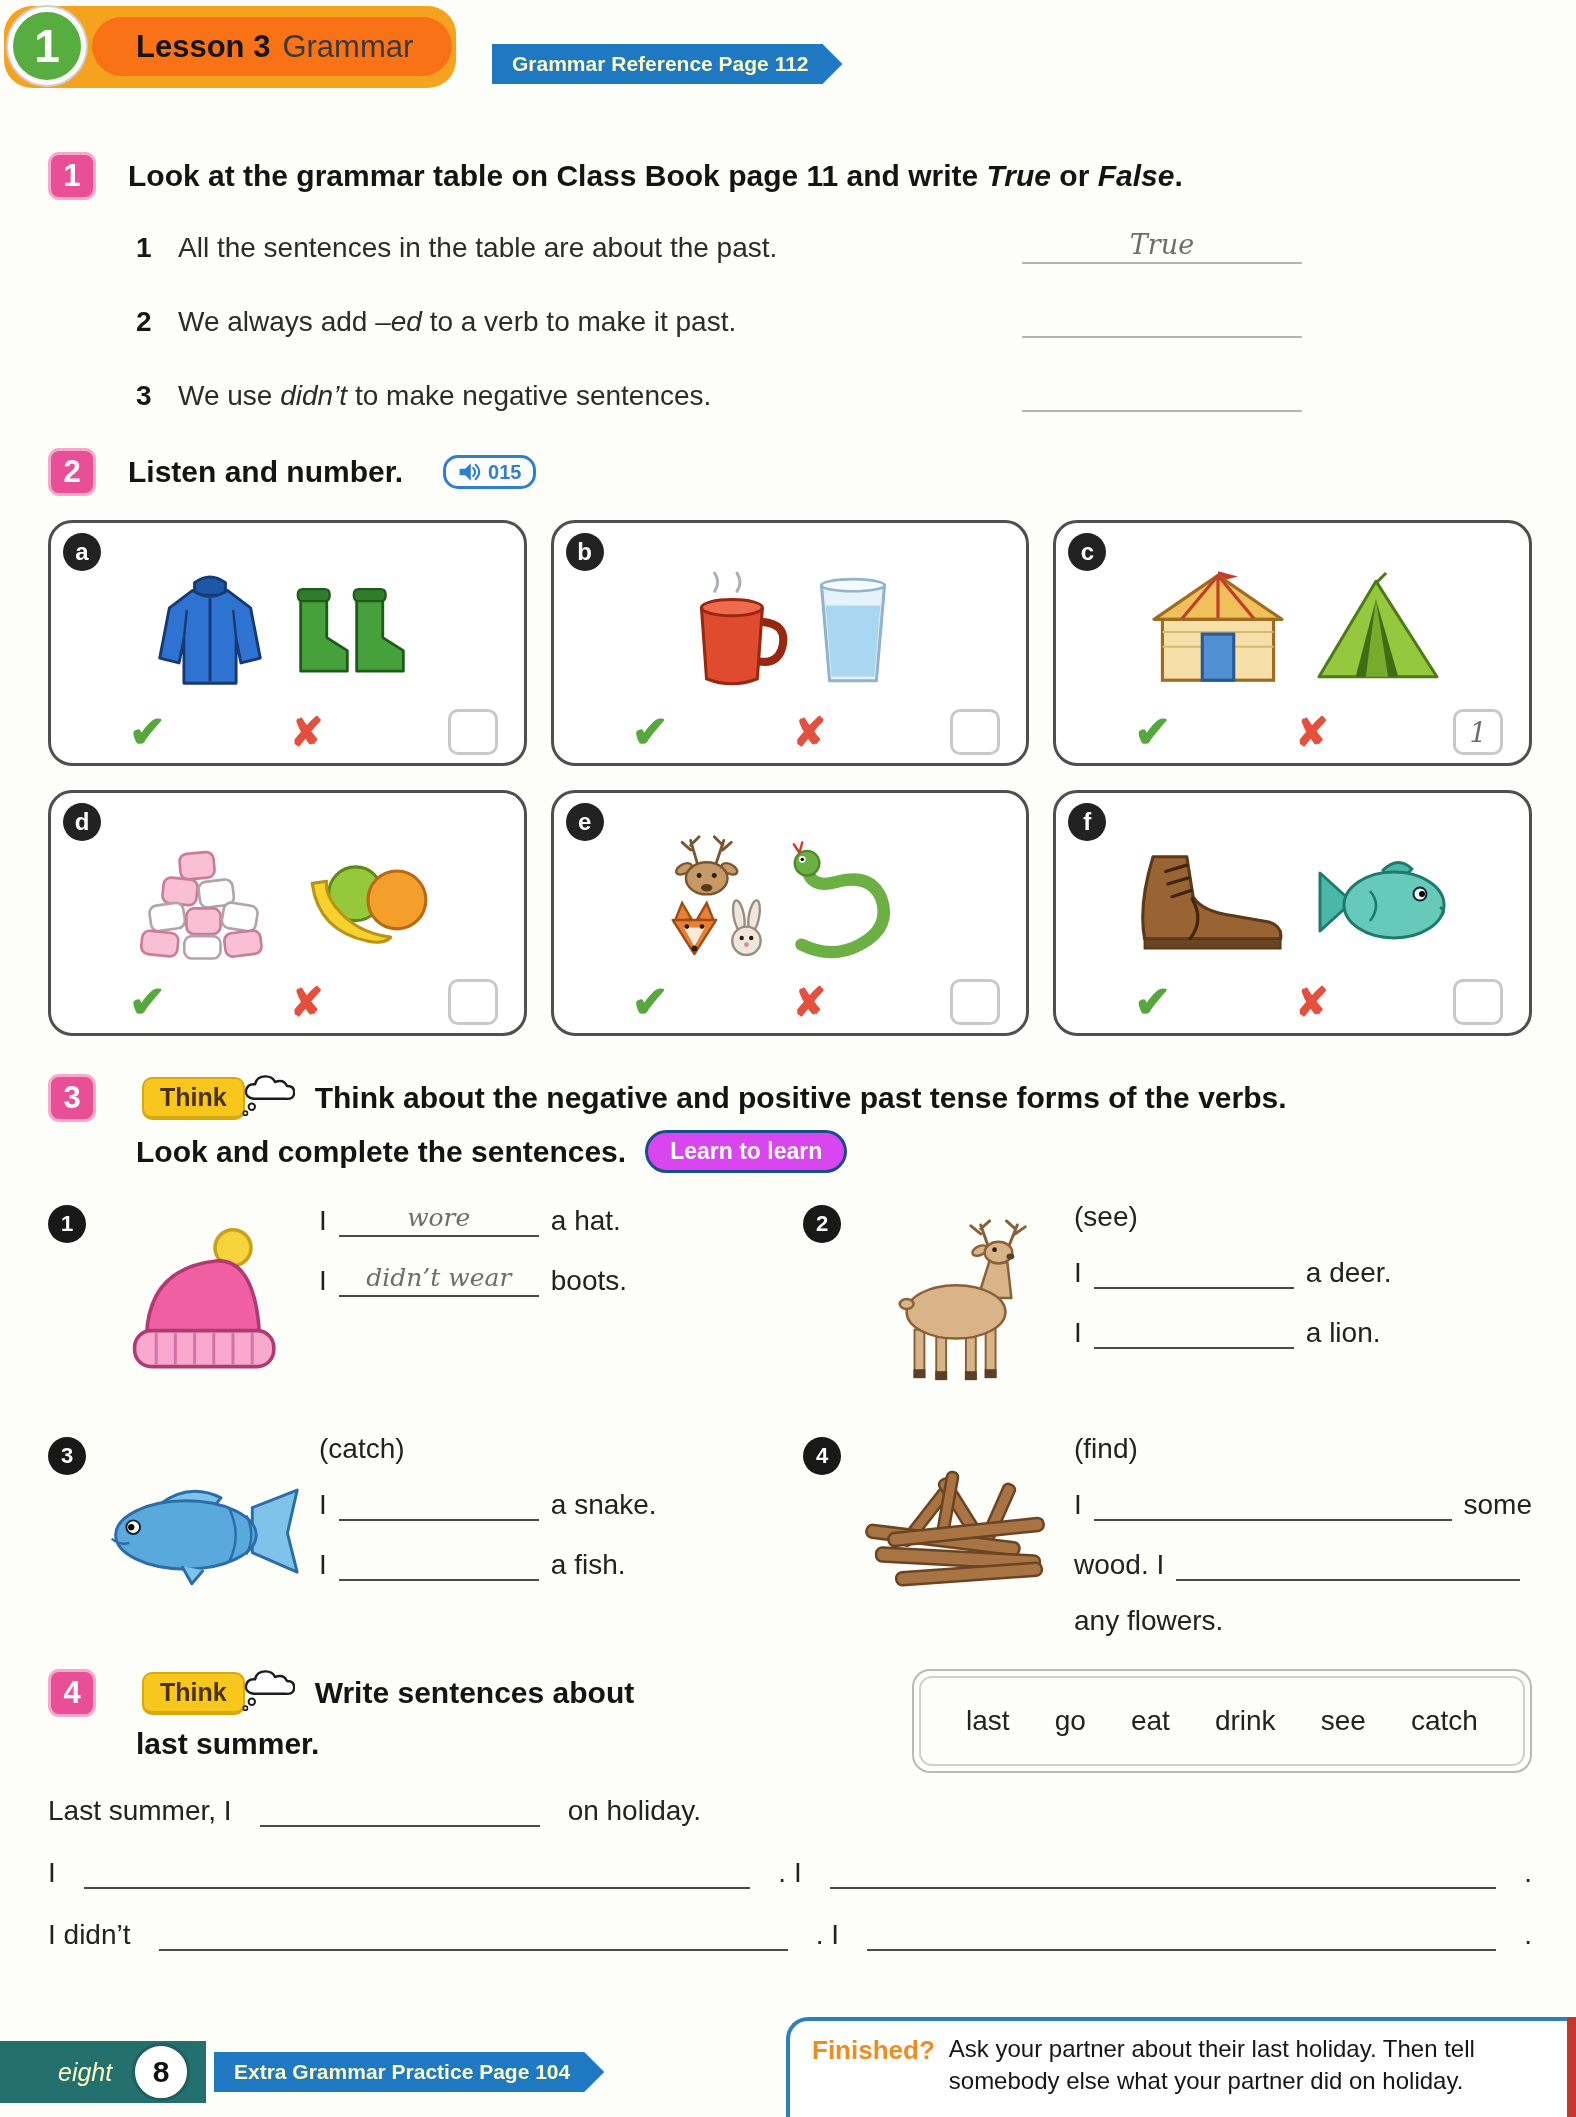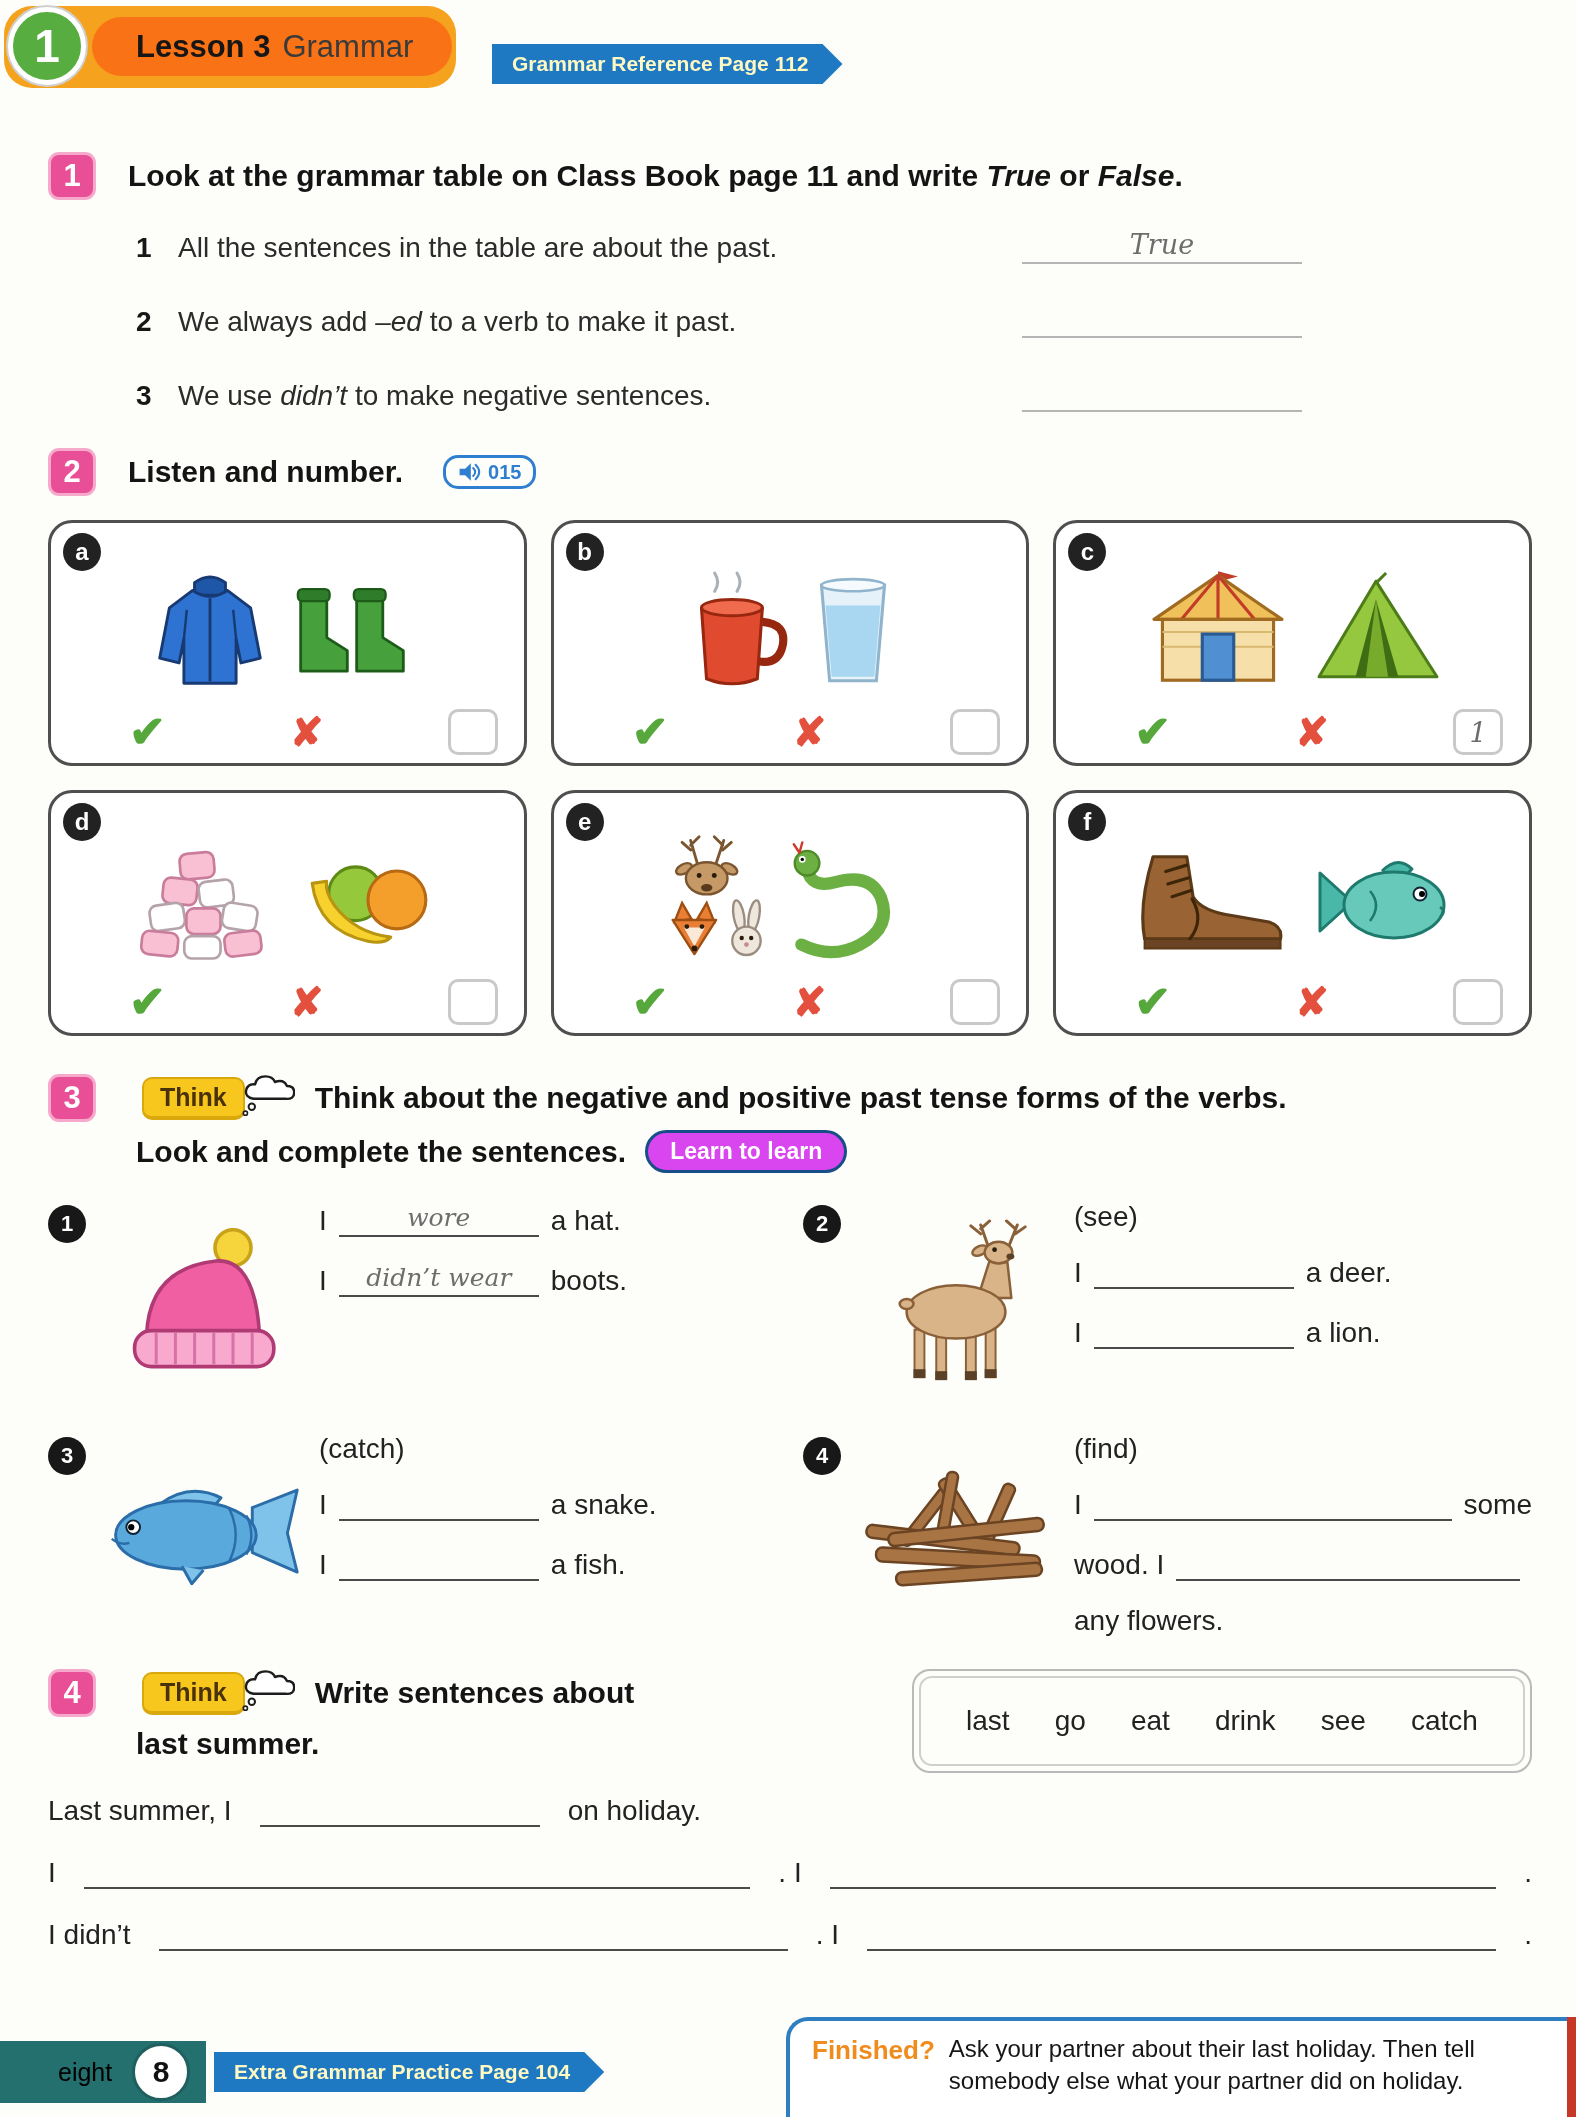--- a/index.html
+++ b/index.html
@@ -104,21 +104,21 @@
   .ex4-line2 { margin:10px 0 0 88px; }
   .word-bank { flex:0 0 620px; border:2px solid #b9b9b9; border-radius:18px; padding:5px; height:104px; }
   .wb-inner { border:2px solid #cfcfcf; border-radius:13px; height:100%;
     display:flex; align-items:center; justify-content:space-evenly; font-size:28px; color:#222; }
   .sentences { margin-top:18px; font-size:28px; color:#222; }
   .sent { display:flex; align-items:flex-end; gap:28px; margin-bottom:26px; }
 
   
   .footer { position:absolute; left:0; bottom:0; width:100%; height:112px; }
   .teal-bar { position:absolute; left:0; bottom:14px; width:206px; height:62px;
-    background:#23706f; color:#000000; font-size:25px; display:flex; align-items:center; padding-left:58px; }
+    background:#23706f; color:#fef9c3; font-size:25px; display:flex; align-items:center; padding-left:58px;font-style:italic; }
   .page-circle { position:absolute; left:132px; bottom:16px; width:58px; height:58px;
     border-radius:50%; background:#fff; border:3px solid #1f5f5f;
     display:flex; align-items:center; justify-content:center;
     font-size:30px; font-weight:bold; color:#111; }
   .practice-banner { position:absolute; left:214px; bottom:25px; }
   .finished-box { position:absolute; right:0; bottom:0; width:790px; height:100px;
     background:#fff; border-top:4px solid #2e7fc2; border-left:4px solid #2e7fc2;
     border-top-left-radius:22px; padding:12px 26px 6px 22px;
     display:flex; gap:14px; font-size:24px; color:#161616; line-height:1.35; }
   .finished-label { color:#f08c1e; font-weight:bold; font-size:26px; flex:0 0 auto; }

